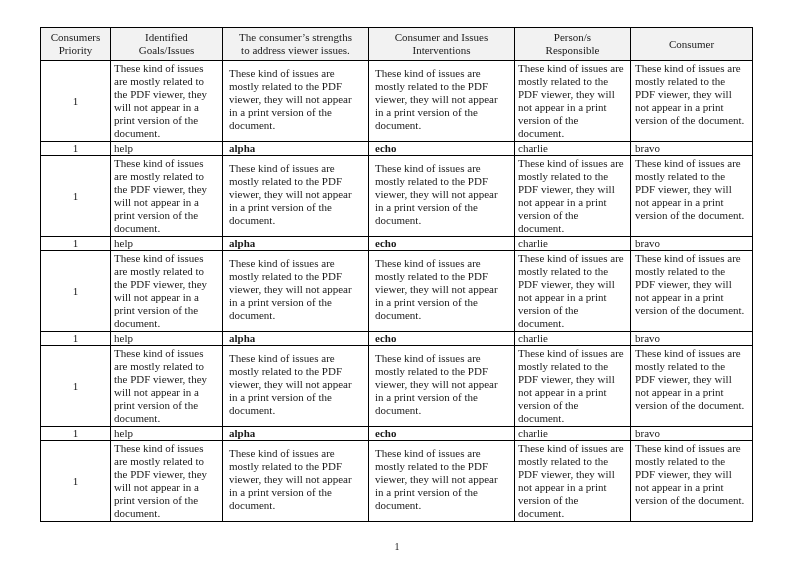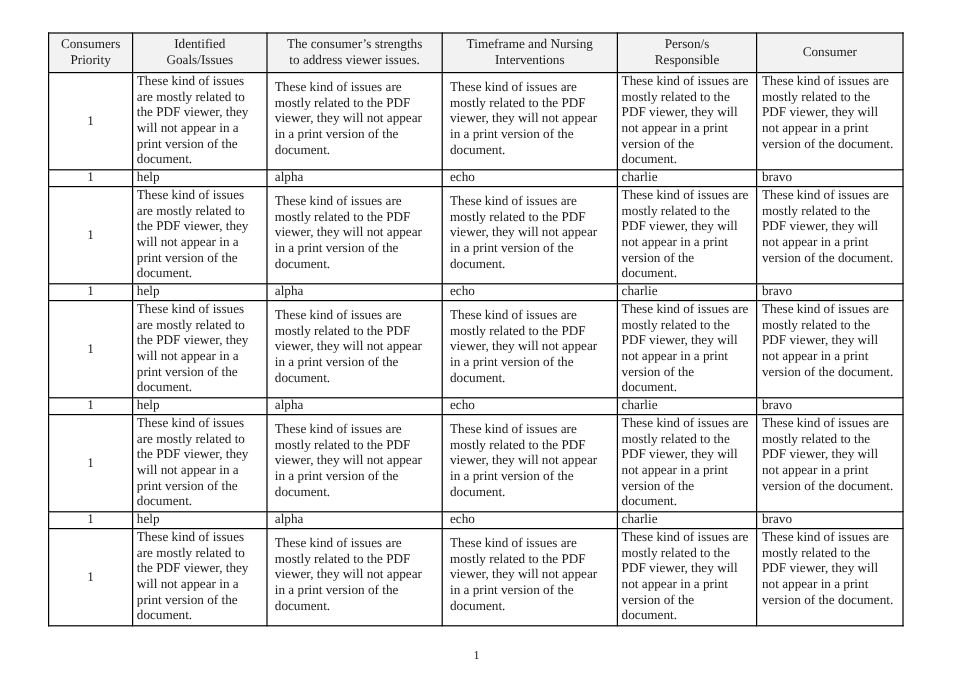--- a/index.html
+++ b/index.html
@@ -49,21 +49,21 @@
   .w4 { width: 116px; }
   .w5 { width: 122px; }
   
   td.col0 { text-align: center; vertical-align: middle; padding: 1px 3px; }
   td.col1 { text-align: left; vertical-align: top; padding: 1px 3px; }
   td.col2 { text-align: left; vertical-align: top; padding: 6px 6px; }
   td.col3 { text-align: left; vertical-align: top; padding: 6px 6px; }
   td.col4 { text-align: left; vertical-align: top; padding: 1px 3px; }
   td.col5 { text-align: left; vertical-align: top; padding: 1px 4px; }
   tr.short td { padding-top: 0px; padding-bottom: 0px; height: 13px; vertical-align: middle; }
-  tr.short td.col2, tr.short td.col3 { padding-top: 0px; padding-bottom: 0px; }
+  tr.short td.col2, tr.short td.col3 { padding-top: 0px; padding-bottom: 0px; font-weight: bold; }
   .page-number {
     position: absolute;
     left: 0;
     right: 0;
     top: 541px;
     text-align: center;
     font-size: 10px;
     color: #1a1a1a;
   }
 </style>
@@ -82,21 +82,21 @@
         <col class="w5">
     </colgroup>
     <thead>
       <tr>
         <th>Consumers
 Priority</th>
         <th>Identified
 Goals/Issues</th>
         <th>The consumer’s strengths
 to address viewer issues.</th>
-        <th>Timeframe and Nursing
+        <th>Consumer and Issues
 Interventions</th>
         <th>Person/s
 Responsible</th>
         <th>Consumer</th>
       </tr>
     </thead>
     <tbody>
         <tr class="long">
           <td class="col0">1</td>
           <td class="col1">These kind of issues are mostly related to the PDF viewer, they will not appear in a print version of the document.</td>

